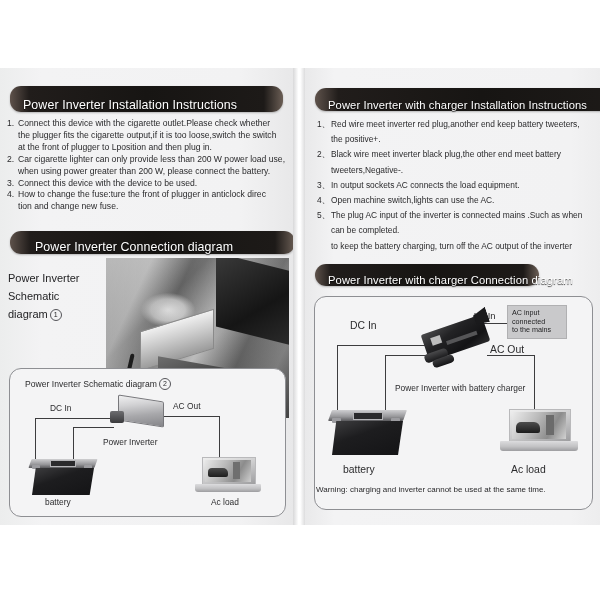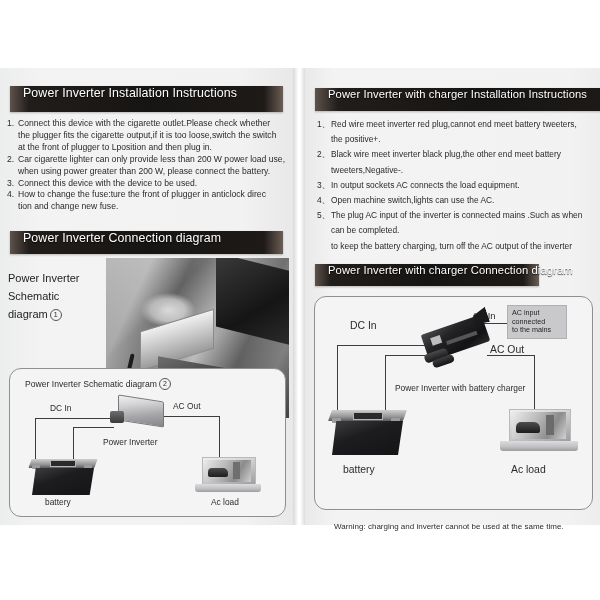--- a/index.html
+++ b/index.html
@@ -28,22 +28,23 @@
   .gutter{
     position:absolute;left:293px;top:0;width:12px;height:457px;
     background:linear-gradient(to right,#d8d8d9 0%,#ffffff 45%,#ffffff 60%,#dcdcdd 100%);
   }
 
   
   .ribbon{
     position:absolute;
     background:linear-gradient(to right,#5e524b 0%,#211d1b 7%,#171513 50%,#1d1a18 93%,#6b5e55 100%);
     color:#ffffff;
-    display:flex;align-items:flex-start;
+    display:flex;align-items:flex-end;
     box-shadow:0 1px 2px rgba(0,0,0,.25);
+    border-radius:11px;
   }
   .ribbon span{
     font-size:12.4px;letter-spacing:.1px;padding-left:13px;
     text-shadow:0 1px 1px rgba(0,0,0,.8);
     white-space:nowrap;
   }
   .ribbon.small span{font-size:11.2px;}
 
   
   .inslist{position:absolute;color:#2a2a2c;}
@@ -157,21 +158,21 @@
           <div class="ins-txt">Connect this device with the device to be used.</div>
         </div>
 
         <div class="ins-row">
           <div class="ins-num">4.</div>
           <div class="ins-txt">How to change the fuse:ture the front of plugger in anticlock direc</div>
         </div>
         <div class="ins-cont">tion and change new fuse.</div>
       </div>
 
-      <div class="ribbon" style="left:10px;top:163px;width:273px;height:23px;">
+      <div class="ribbon" style="left:10px;top:163px;width:273px;height:23px;padding-left:12px;">
         <span>Power Inverter Connection diagram</span>
       </div>
 
       <div class="sidecap" style="left:8px;top:201px;width:100px;">
         <div>Power Inverter</div>
         <div>Schematic</div>
         <div>
           <span>diagram</span><span class="circnum">1</span>
         </div>
       </div>
@@ -240,21 +241,21 @@
     <div class="page right">
 
       <div class="ribbon small" style="left:10px;top:20px;width:332px;height:23px;">
         <span>Power Inverter with charger Installation Instructions</span>
       </div>
 
       <div class="inslist r" style="left:12px;top:49px;width:275px;">
 
         <div class="ins-row">
           <div class="ins-num">1、</div>
-          <div class="ins-txt">Red wire meet inverter red plug,cannot end meet battery tweeters,</div>
+          <div class="ins-txt">Red wire meet inverter red plug,another end keep battery tweeters,</div>
         </div>
         <div class="ins-cont">the positive+.</div>
 
         <div class="ins-row">
           <div class="ins-num">2、</div>
           <div class="ins-txt">Black wire meet inverter black plug,the other end meet battery</div>
         </div>
         <div class="ins-cont">tweeters,Negative-.</div>
 
         <div class="ins-row">
@@ -323,17 +324,17 @@
           <div class="lt-screen" style="left:9px;top:0;width:60px;height:33px;">
             <div class="ph-el" style="left:2px;top:2px;width:54px;height:27px;
                  background:linear-gradient(120deg,#ececec 0%,#bcbcbc 40%,#8c8c8c 72%,#d2d2d2 100%);"></div>
             <div class="ph-el" style="left:6px;top:12px;width:24px;height:11px;border-radius:5px 6px 2px 2px;
                  background:linear-gradient(to bottom,#4d4d4d,#1c1c1c);"></div>
             <div class="ph-el" style="left:36px;top:5px;width:8px;height:20px;background:#6b6b6b;"></div>
           </div>
           <div class="lt-base" style="left:0;top:32px;width:78px;height:10px;"></div>
         </div>
 
-        <div class="warn" style="left:19px;top:188px;margin-top:37px;">Warning: charging and inverter cannot be used at the same time.</div>
+        <div class="warn" style="left:1px;top:188px;">Warning: charging and inverter cannot be used at the same time.</div>
       </div>
     </div>
   </div>
 </div>
 
 </body></html>

